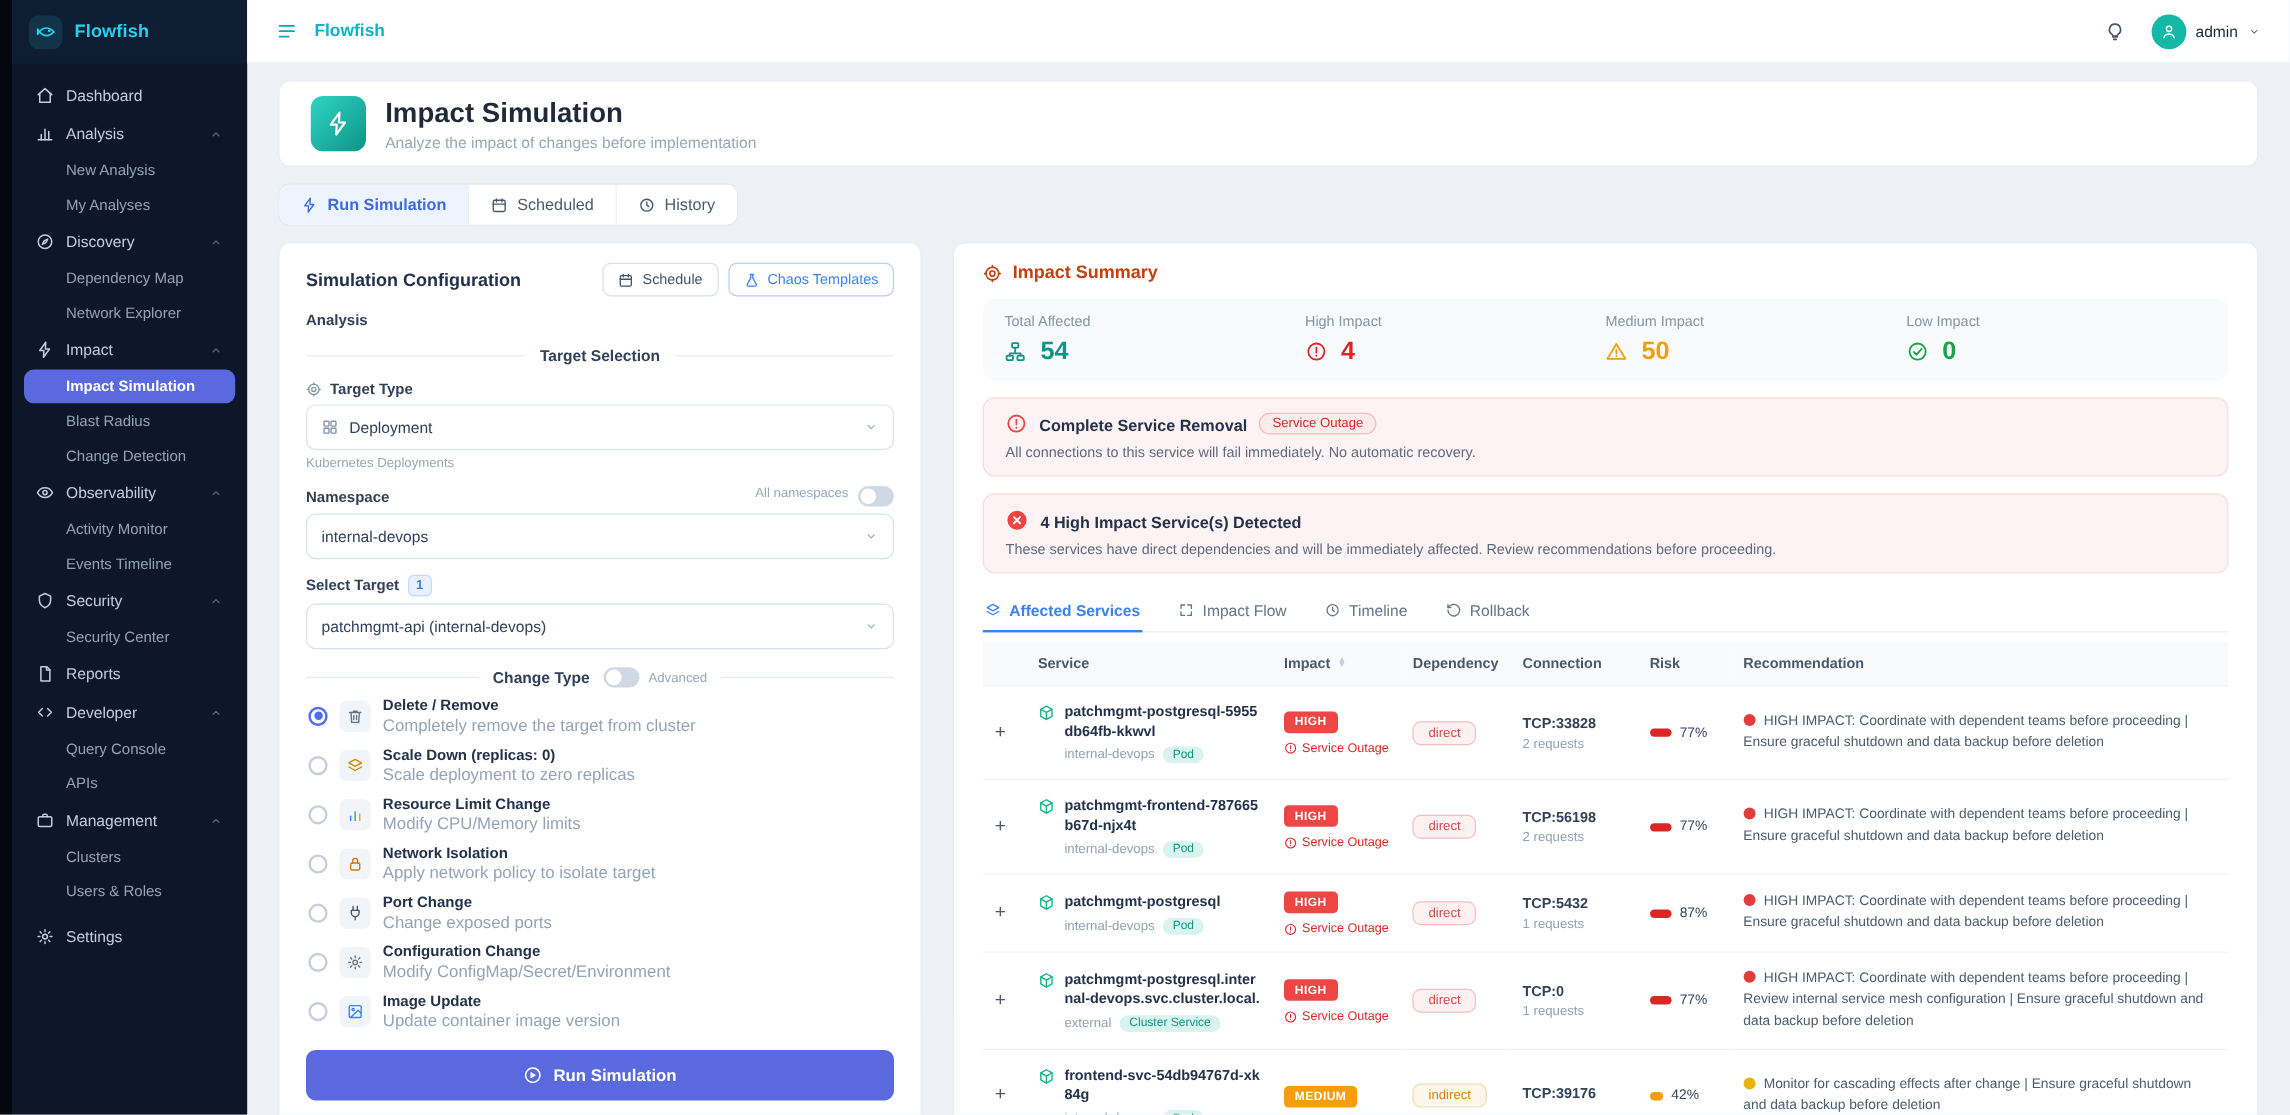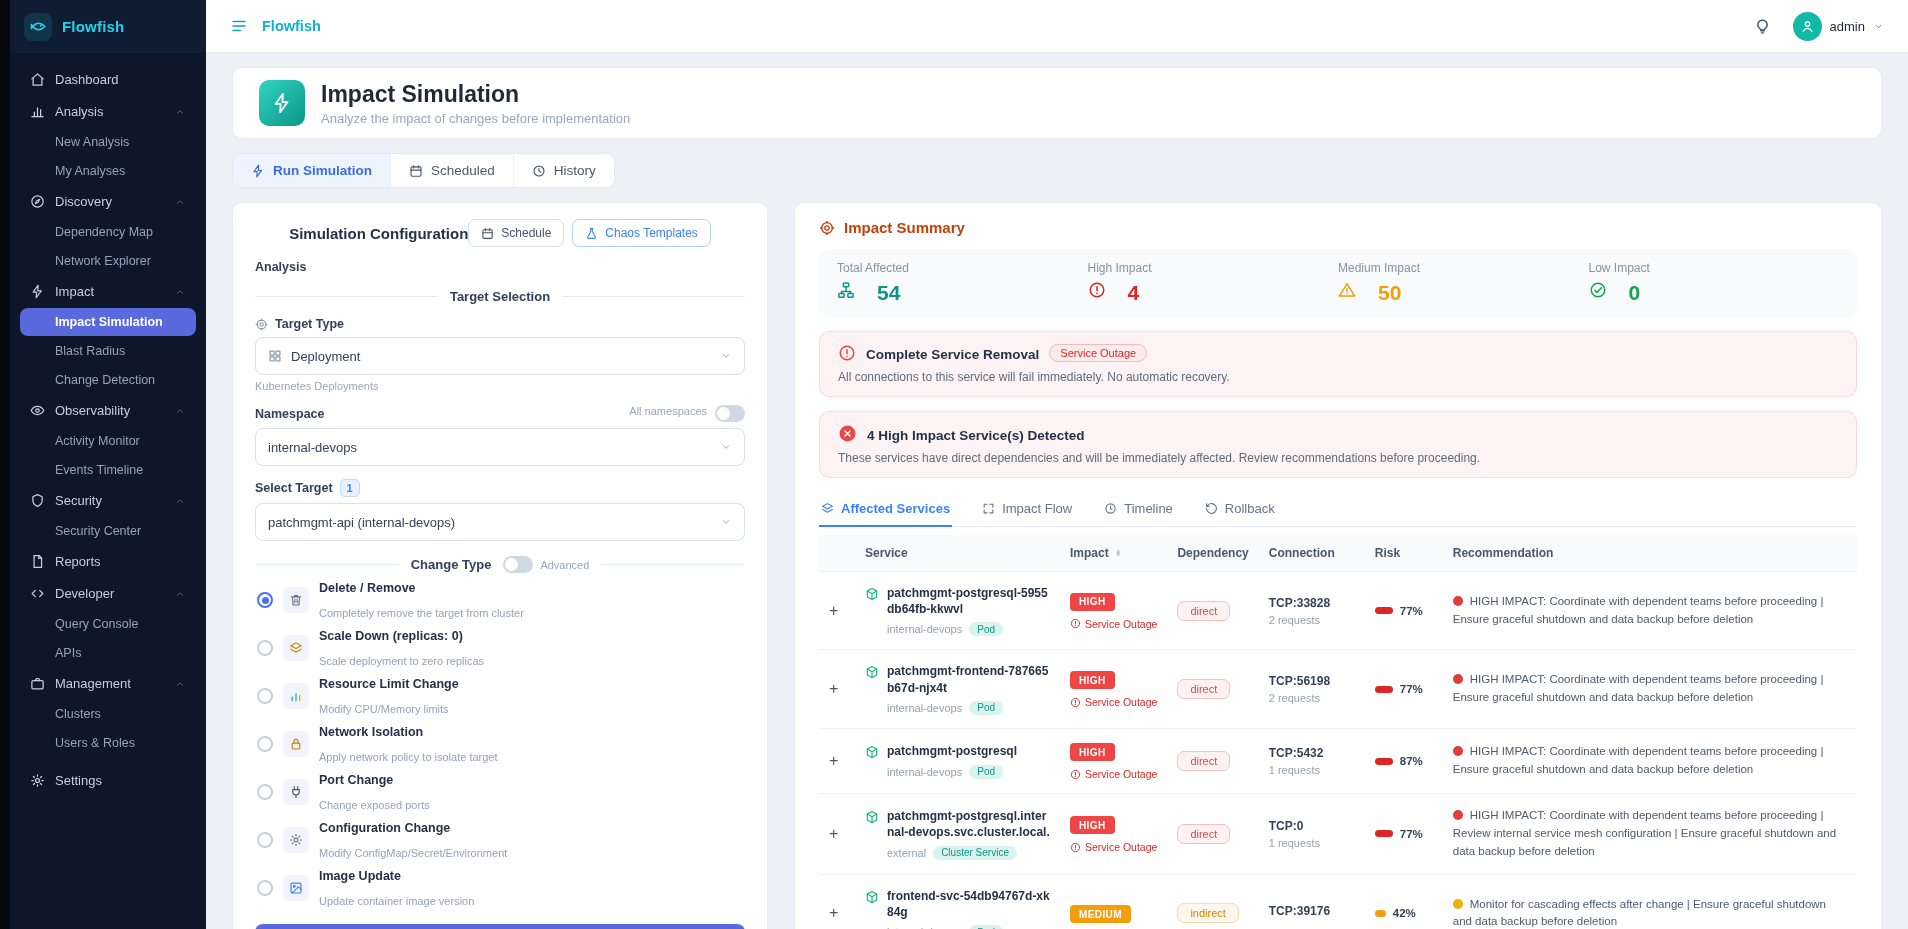--- a/index.html
+++ b/index.html
@@ -41,21 +41,21 @@
   .main-tabs{display:inline-flex;margin-top:14px;flex-shrink:0;width:max-content;border:1px solid #e3e9f0;border-radius:9px;background:#fff;overflow:hidden}
   .main-tab{display:flex;align-items:center;gap:8px;padding:9px 18px;font-size:13.5px;color:#4b5a6b;cursor:pointer;border-right:1px solid #e9eef4;background:#fff}
   .main-tab:last-child{border-right:none}
   .main-tab.active{background:#eef4fe;color:#3e6be0;font-weight:bold}
 
   .cols{display:flex;gap:26px;margin-top:14px;align-items:flex-start;flex:1;min-height:0}
   .card{background:#fff;border:1px solid #e7ecf2;border-radius:10px}
 
   
   .config-card{width:536px;flex-shrink:0;padding:16px 22px 20px}
-  .cfg-head{display:flex;align-items:center;justify-content:center}
+  .cfg-head{display:flex;align-items:center;justify-content:space-between}
   .cfg-title{font-size:15px;font-weight:bold;color:#23324a}
   .cfg-actions{display:flex;gap:8px}
   .btn{display:flex;align-items:center;gap:7px;border:1px solid #d7dfe9;background:#fff;border-radius:7px;padding:6px 12px;font-size:12px;color:#42526b;cursor:pointer;font-family:inherit}
   .btn-chaos{border-color:#b7d0fb;color:#3b82f6}
   .field-label{display:flex;align-items:center;gap:7px;font-size:12.5px;font-weight:bold;color:#32415a;margin:13px 0 6px}
   .select{height:38px;border:1px solid #d9e1ea;border-radius:8px;display:flex;align-items:center;gap:9px;padding:0 12px;font-size:13px;color:#32415a;cursor:pointer;background:#fff}
   .select .chevd{margin-left:auto;color:#9aa7b8;display:flex}
   .dot-g{width:8px;height:8px;border-radius:50%;background:#22c55e;flex-shrink:0}
   .sel-suffix{font-size:11px;color:#9aa7b8}
   .help{font-size:11px;color:#9aa7b8;margin-top:5px}
@@ -70,30 +70,30 @@
   .toggle{width:30px;height:17px;border-radius:9px;background:#cfd8e3;position:relative;display:inline-block;cursor:pointer;flex-shrink:0}
   .toggle::after{content:"";position:absolute;width:13px;height:13px;border-radius:50%;background:#fff;top:2px;left:2px}
   .count-badge{font-size:11px;font-weight:bold;color:#3b82f6;background:#e9f1fe;border:1px solid #c2d8fc;border-radius:5px;padding:0 6px;line-height:16px}
   .opts{margin-top:3px}
   .opt{display:flex;align-items:center;gap:10px;padding:5px 2px;cursor:pointer}
   .radio{width:16px;height:16px;border-radius:50%;border:2px solid #c6d0dc;flex-shrink:0;cursor:pointer}
   .radio.checked{border-color:#4c6ef0;position:relative}
   .radio.checked::after{content:"";position:absolute;inset:2.5px;border-radius:50%;background:#4c6ef0}
   .opt-icon{width:26px;height:26px;border-radius:6px;background:#f1f5f9;display:flex;align-items:center;justify-content:center;flex-shrink:0}
   .opt-title{font-size:12.5px;font-weight:bold;color:#23324a}
-  .opt-desc{font-size:11px;color:#96a3b4;margin-top:12px}
+  .opt-desc{font-size:14px;color:#96a3b4;margin-top:1px}
   .run-btn{margin-top:12px;width:100%;height:42px;border:none;border-radius:8px;background:#5a6ade;color:#fff;font-size:14px;font-weight:bold;display:flex;align-items:center;justify-content:center;gap:9px;cursor:pointer;font-family:inherit}
 
   
   .summary-card{flex:1;padding:16px 24px;min-width:0}
   .sum-head{display:flex;align-items:center;gap:9px;font-size:15px;font-weight:bold;color:#c2410c}
   .stats{display:flex;margin-top:13px;background:#f8fafc;border-radius:10px;padding:12px 18px}
   .stat{flex:1}
   .stat-label{font-size:12px;color:#8494a7}
-  .stat-row{display:flex;gap:22px;margin-top:6px}
+  .stat-row{display:flex;align-items:center;gap:12px;margin-top:6px}
   .stat-val{font-size:21px;font-weight:bold}
   .c-teal{color:#0d9488}.c-red{color:#dc2626}.c-orange{color:#f59e0b}.c-green{color:#16a34a}
   .alert{background:#fdf3f4;border:1px solid #f4dcdc;border-radius:10px;padding:12px 18px;margin-top:14px}
   .alert-head{display:flex;align-items:flex-end;gap:10px}
   .alert-title{font-size:13.5px;font-weight:bold;color:#23324a}
   .badge-outage{font-size:11px;color:#dc2626;background:#fcebeb;border:1px solid #f3bcbc;border-radius:20px;padding:2px 10px}
   .alert-text{font-size:12px;color:#5d6b7d;margin-top:8px}
   .alert-ic-red{color:#ef4444;display:flex}
   .sum-tabs{display:flex;gap:28px;margin-top:14px;border-bottom:1px solid #e9edf3}
   .sum-tab{display:flex;align-items:center;gap:7px;font-size:13px;color:#64748b;padding:9px 2px;cursor:pointer;border-bottom:2px solid transparent;margin-bottom:-1px}
@@ -113,21 +113,21 @@
   .pill-high{display:inline-block;font-size:10px;font-weight:bold;color:#fff;background:#ee4545;border-radius:4px;padding:3.5px 9px;letter-spacing:.4px}
   .pill-med{background:#f59e0b}
   .outage{display:flex;align-items:center;gap:4px;color:#dc2626;font-size:10.5px;margin-top:7px;white-space:nowrap}
   .pill-direct{display:inline-block;font-size:11px;color:#d64a4a;background:#fdf1f1;border:1px solid #f2c0c0;border-radius:7px;padding:3px 12px}
   .pill-indirect{color:#d98206;background:#fdf6ea;border-color:#f2dcb4}
   .conn{font-size:12px;font-weight:bold;color:#33425a}
   .conn-req{font-size:11px;color:#93a1b1;margin-top:4px}
   .risk-wrap{display:flex;align-items:center;gap:7px}
   .risk-bar{width:18px;height:7px;border-radius:4px;background:#dc2626;display:inline-block}
   .risk-orange{background:#f59e0b;width:11px}
-  .risk-pct{font-size:11.5px;font-weight:bold;color:#33425a}
+  .risk-pct{font-size:11.5px;font-weight:normal;color:#33425a}
   .rec{font-size:11.5px;color:#4d5b6e;line-height:1.55}
   .rec-dot{display:inline-block;width:10px;height:10px;border-radius:50%;background:#e23d3d;margin-right:7px;vertical-align:-1px}
   .dot-yellow{background:#eab308}
   .ic-mut{color:#8494a7}
 </style>
 </head>
 <body>
 
 <div class="edge"></div>
 

